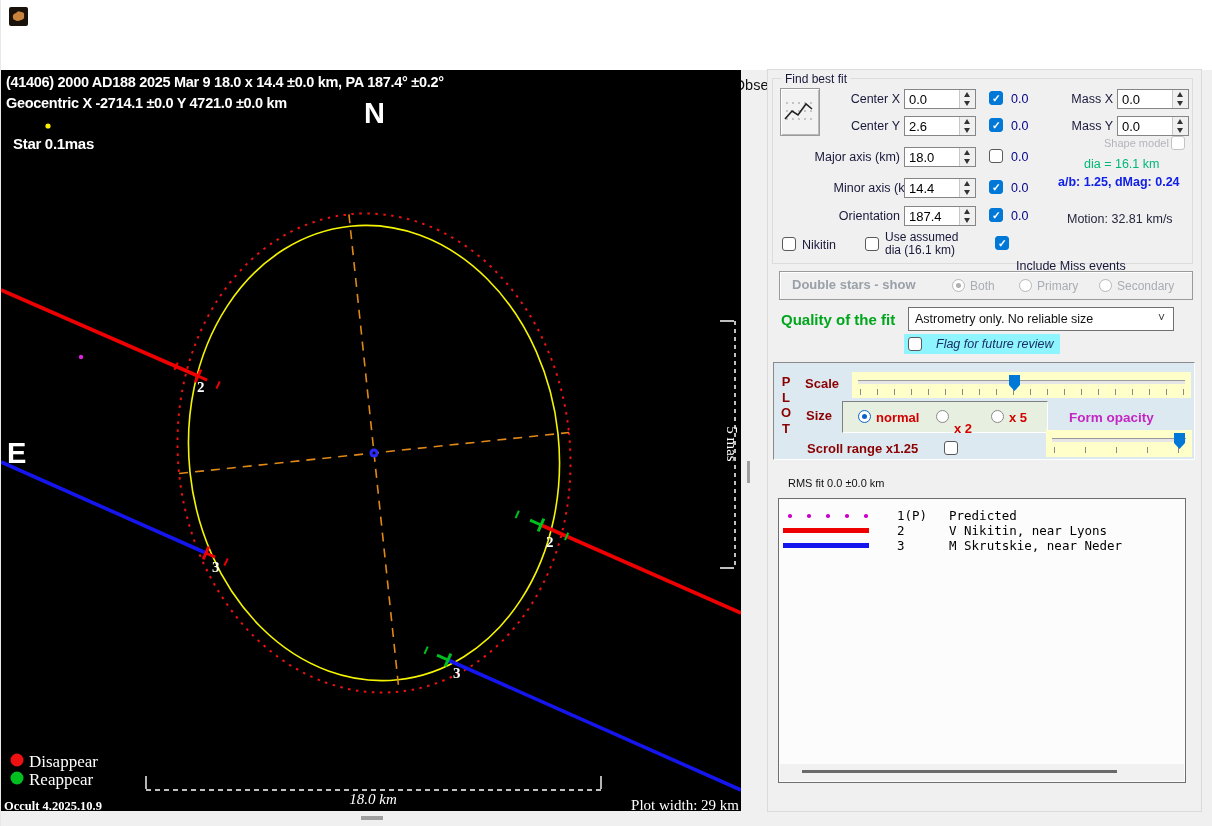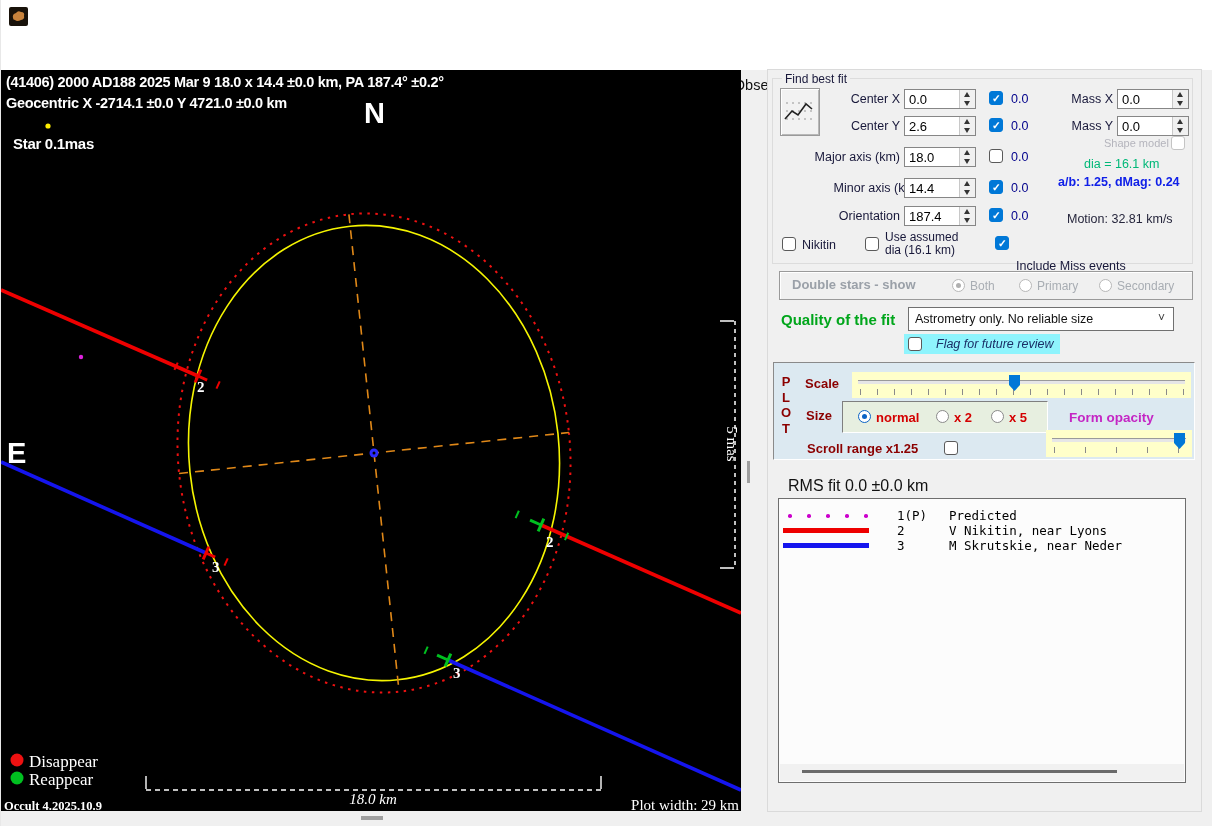--- a/index.html
+++ b/index.html
@@ -79,21 +79,21 @@
   .groove{position:absolute;left:6px;right:6px;top:8px;height:3px;background:#e6e6e6;border-top:1px solid #9a9a9a;}
   .ticks{position:absolute;left:8px;right:6px;top:17px;height:6px;
     background:repeating-linear-gradient(90deg,#8a8a8a 0 1px,transparent 1px 17px);}
   .ticks.sparse{background:repeating-linear-gradient(90deg,#8a8a8a 0 1px,transparent 1px 31px);}
   .thumb{position:absolute;top:3px;width:11px;height:16px;background:#0078d7;
     clip-path:polygon(0 0,100% 0,100% 62%,50% 100%,0 62%);}
   .sizegroup{left:841px;top:401px;width:204px;height:30px;background:#e7efe0;
     border-top:1px solid #7f7f7f;border-left:1px solid #7f7f7f;border-bottom:1px solid #fff;border-right:1px solid #fff;}
   .szlbl{font-size:13px;font-weight:bold;color:#d40000;}
   .magenta{color:#c426c4;font-weight:bold;font-size:13.5px;}
-  .rms{left:787px;top:477px;font-size:16px;color:#111;}
+  .rms{left:787px;top:477px;font-size:11px;color:#111;}
   .listbox{left:777px;top:498px;width:408px;height:285px;background:#fcfcfc;
     border:1px solid #6e6e6e;box-sizing:border-box;font-family:"DejaVu Sans Mono",monospace;font-size:12.5px;color:#000;}
   .lrow{position:absolute;left:0;width:100%;height:15px;}
   .lnum{position:absolute;left:118px;top:0;}
   .lname{position:absolute;left:170px;top:0;white-space:nowrap;overflow:hidden;width:236px;}
   .lsample-line{position:absolute;left:4px;top:5px;width:86px;height:4.5px;}
   .ldot{position:absolute;top:6px;width:3.5px;height:3.5px;border-radius:50%;background:#cc00cc;}
   .hscroll{position:absolute;left:1px;right:1px;bottom:1px;height:17px;background:#f1f1f1;}
   .hthumb{position:absolute;left:22px;bottom:8px;width:315px;height:3px;background:#6a6a6a;}
   .graydash{background:#9f9f9f;}
@@ -378,21 +378,21 @@
     <div class="ticks"></div>
     <div class="thumb" style="left:157px;"></div>
   </div>
   <div class="abs dkred" style="left:805px;top:408px;">Size</div>
   <div class="abs sizegroup">
     <span class="abs radio sel" style="left:15px;top:8px;">
         <span class="dot"></span>
       </span>
     <div class="abs szlbl" style="left:33px;top:8px;">normal</div>
     <span class="abs radio" style="left:93px;top:8px;"></span>
-    <div class="abs szlbl" style="left:111px;top:8px;">x 2</div>
+    <div class="abs szlbl" style="left:111px;top:19px;">x 2</div>
     <span class="abs radio" style="left:148px;top:8px;"></span>
     <div class="abs szlbl" style="left:166px;top:8px;">x 5</div>
   </div>
   <div class="abs magenta" style="left:1068px;top:410px;">Form opacity</div>
   <div class="abs dkred" style="left:806px;top:441px;">Scroll range x1.25</div>
   <span class="abs cb" style="left:943px;top:441px;"></span>
   <div class="abs slider sl-op">
     <div class="groove"></div>
     <div class="ticks sparse"></div>
     <div class="thumb" style="left:128px;"></div>

